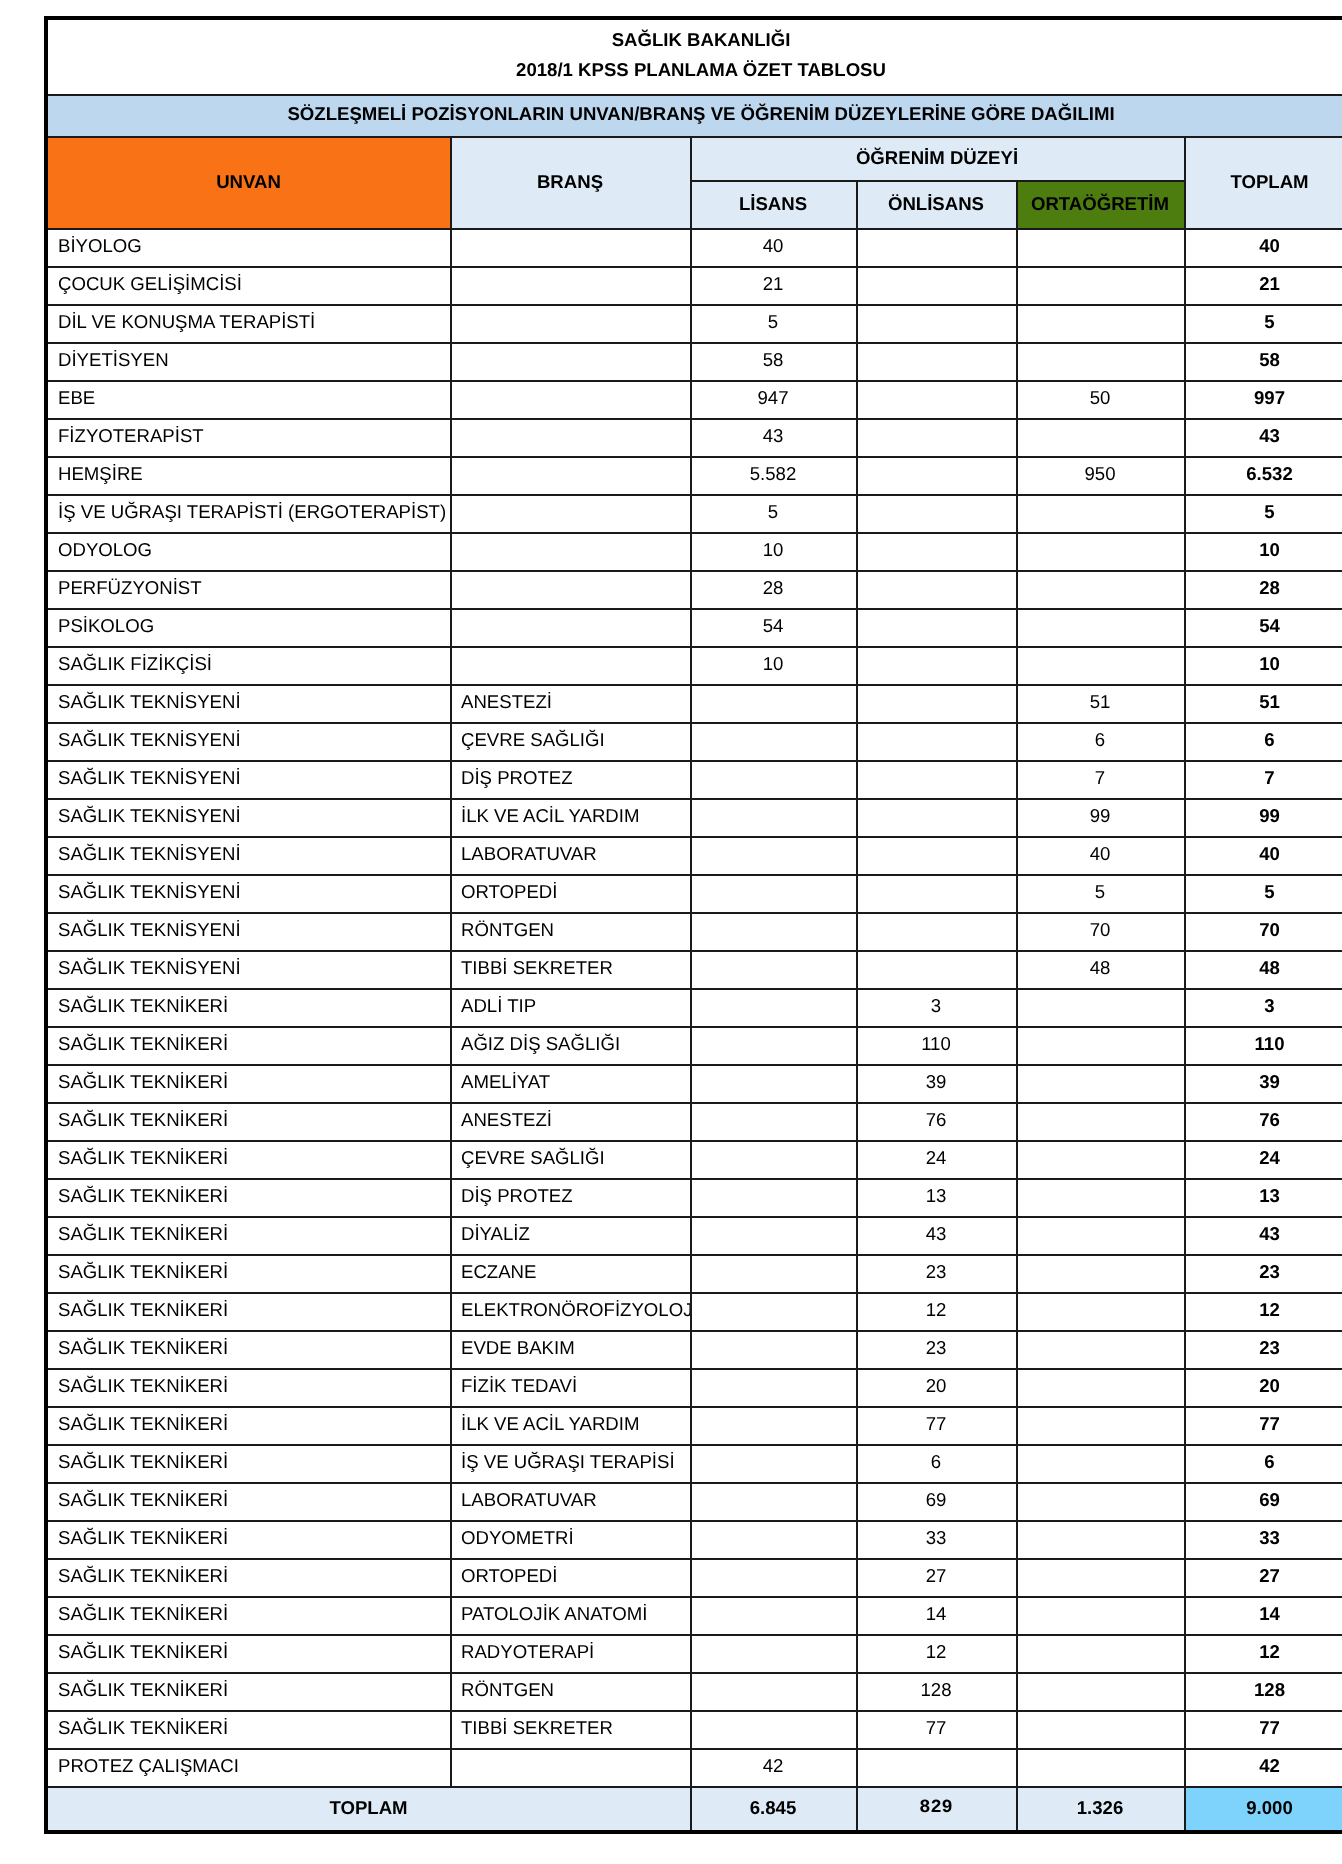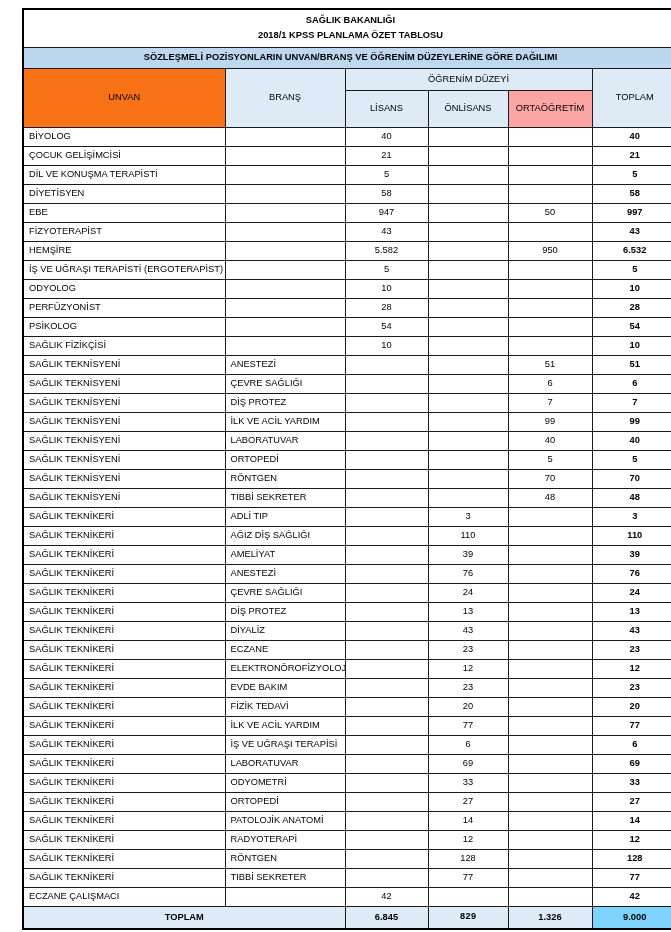--- a/index.html
+++ b/index.html
@@ -44,26 +44,26 @@
   .subtitle-cell {
     height: 21px;
     text-align: center;
     font-weight: bold;
     font-size: 10px;
     border-bottom: 2px solid #000000;
   }
 
   
   .hdr th {
-    font-weight: normal;
+    font-weight: bold;
     font-size: 9.5px;
     text-align: center;
   }
   .hdr-top th { height: 22px; }
-  .hdr-sub th { height: 37px; border-bottom: 2px solid #000000; }
+  .hdr-sub th { height: 24px; border-bottom: 2px solid #000000; }
 
   
   tbody.data td { height: 19px; padding: 0 5px; background: #ffffff; }
   td.c-text { text-align: left; }
   td.c-num  { text-align: center; }
   td.c-total { text-align: center; font-weight: bold; border-left: 2px solid #000000; }
   th.col-toplam, td.col-toplam { border-left: 2px solid #000000; }
 
   
   tfoot td {
@@ -99,21 +99,21 @@
       </tr>
       <tr class="hdr hdr-top">
         <th rowspan="2" style="background: #f97316;">UNVAN</th>
         <th rowspan="2" style="background: rgb(222, 235, 247);">BRANŞ</th>
         <th colspan="3" style="background: rgb(222, 235, 247);">ÖĞRENİM DÜZEYİ</th>
         <th rowspan="2" class="col-toplam" style="background: rgb(222, 235, 247);">TOPLAM</th>
       </tr>
       <tr class="hdr hdr-sub">
         <th style="background: rgb(222, 235, 247);">LİSANS</th>
         <th style="background: rgb(222, 235, 247);">ÖNLİSANS</th>
-        <th style="background: #fca5a5;">ORTAÖĞRETİM</th>
+        <th style="background: #4d7c0f;">ORTAÖĞRETİM</th>
       </tr>
     </thead>
     <tbody class="data" id="rows-body">
         <tr>
     <td class="c-text">BİYOLOG</td>
     <td class="c-text"></td>
     <td class="c-num">40</td>
     <td class="c-num"></td>
     <td class="c-num"></td>
     <td class="c-num c-total">40</td>
@@ -424,21 +424,21 @@
   </tr>
         <tr>
     <td class="c-text">SAĞLIK TEKNİKERİ</td>
     <td class="c-text">TIBBİ SEKRETER</td>
     <td class="c-num"></td>
     <td class="c-num">77</td>
     <td class="c-num"></td>
     <td class="c-num c-total">77</td>
   </tr>
         <tr>
-    <td class="c-text">ECZANE ÇALIŞMACI</td>
+    <td class="c-text">PROTEZ ÇALIŞMACI</td>
     <td class="c-text"></td>
     <td class="c-num">42</td>
     <td class="c-num"></td>
     <td class="c-num"></td>
     <td class="c-num c-total">42</td>
   </tr>
       </tbody>
     <tfoot>
       <tr>
         <td colspan="2" style="background: rgb(222, 235, 247);">TOPLAM</td>

